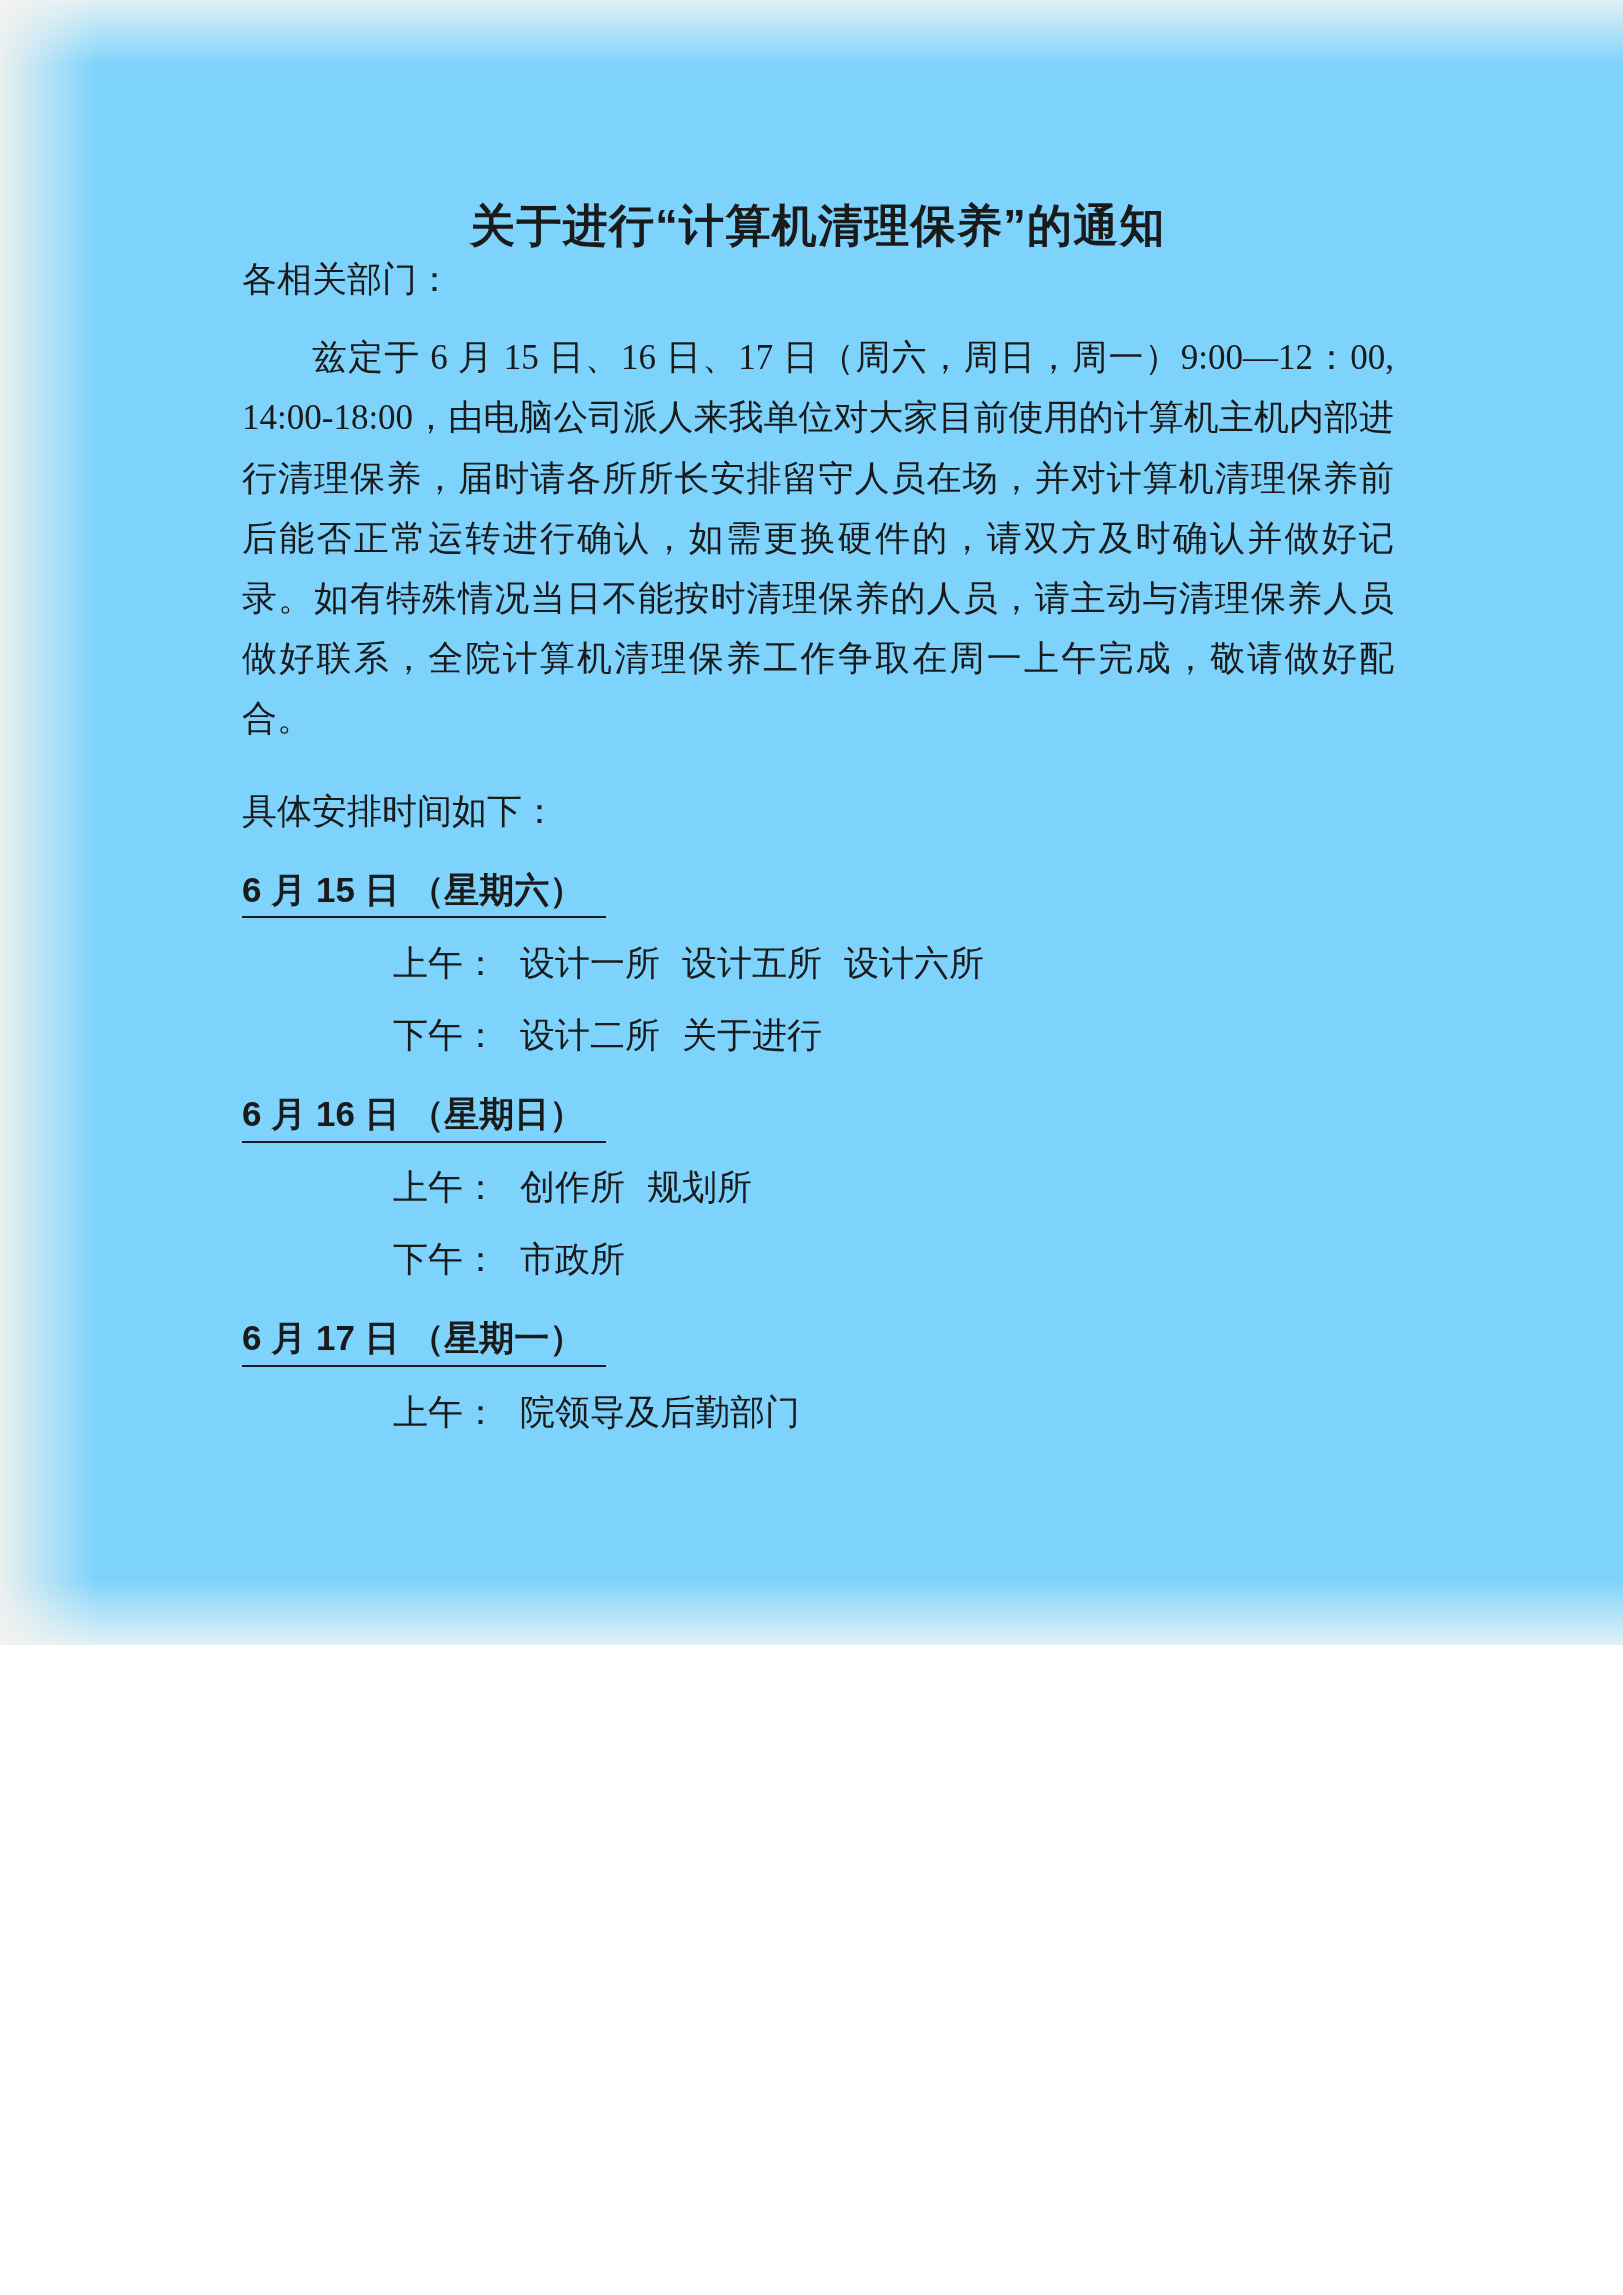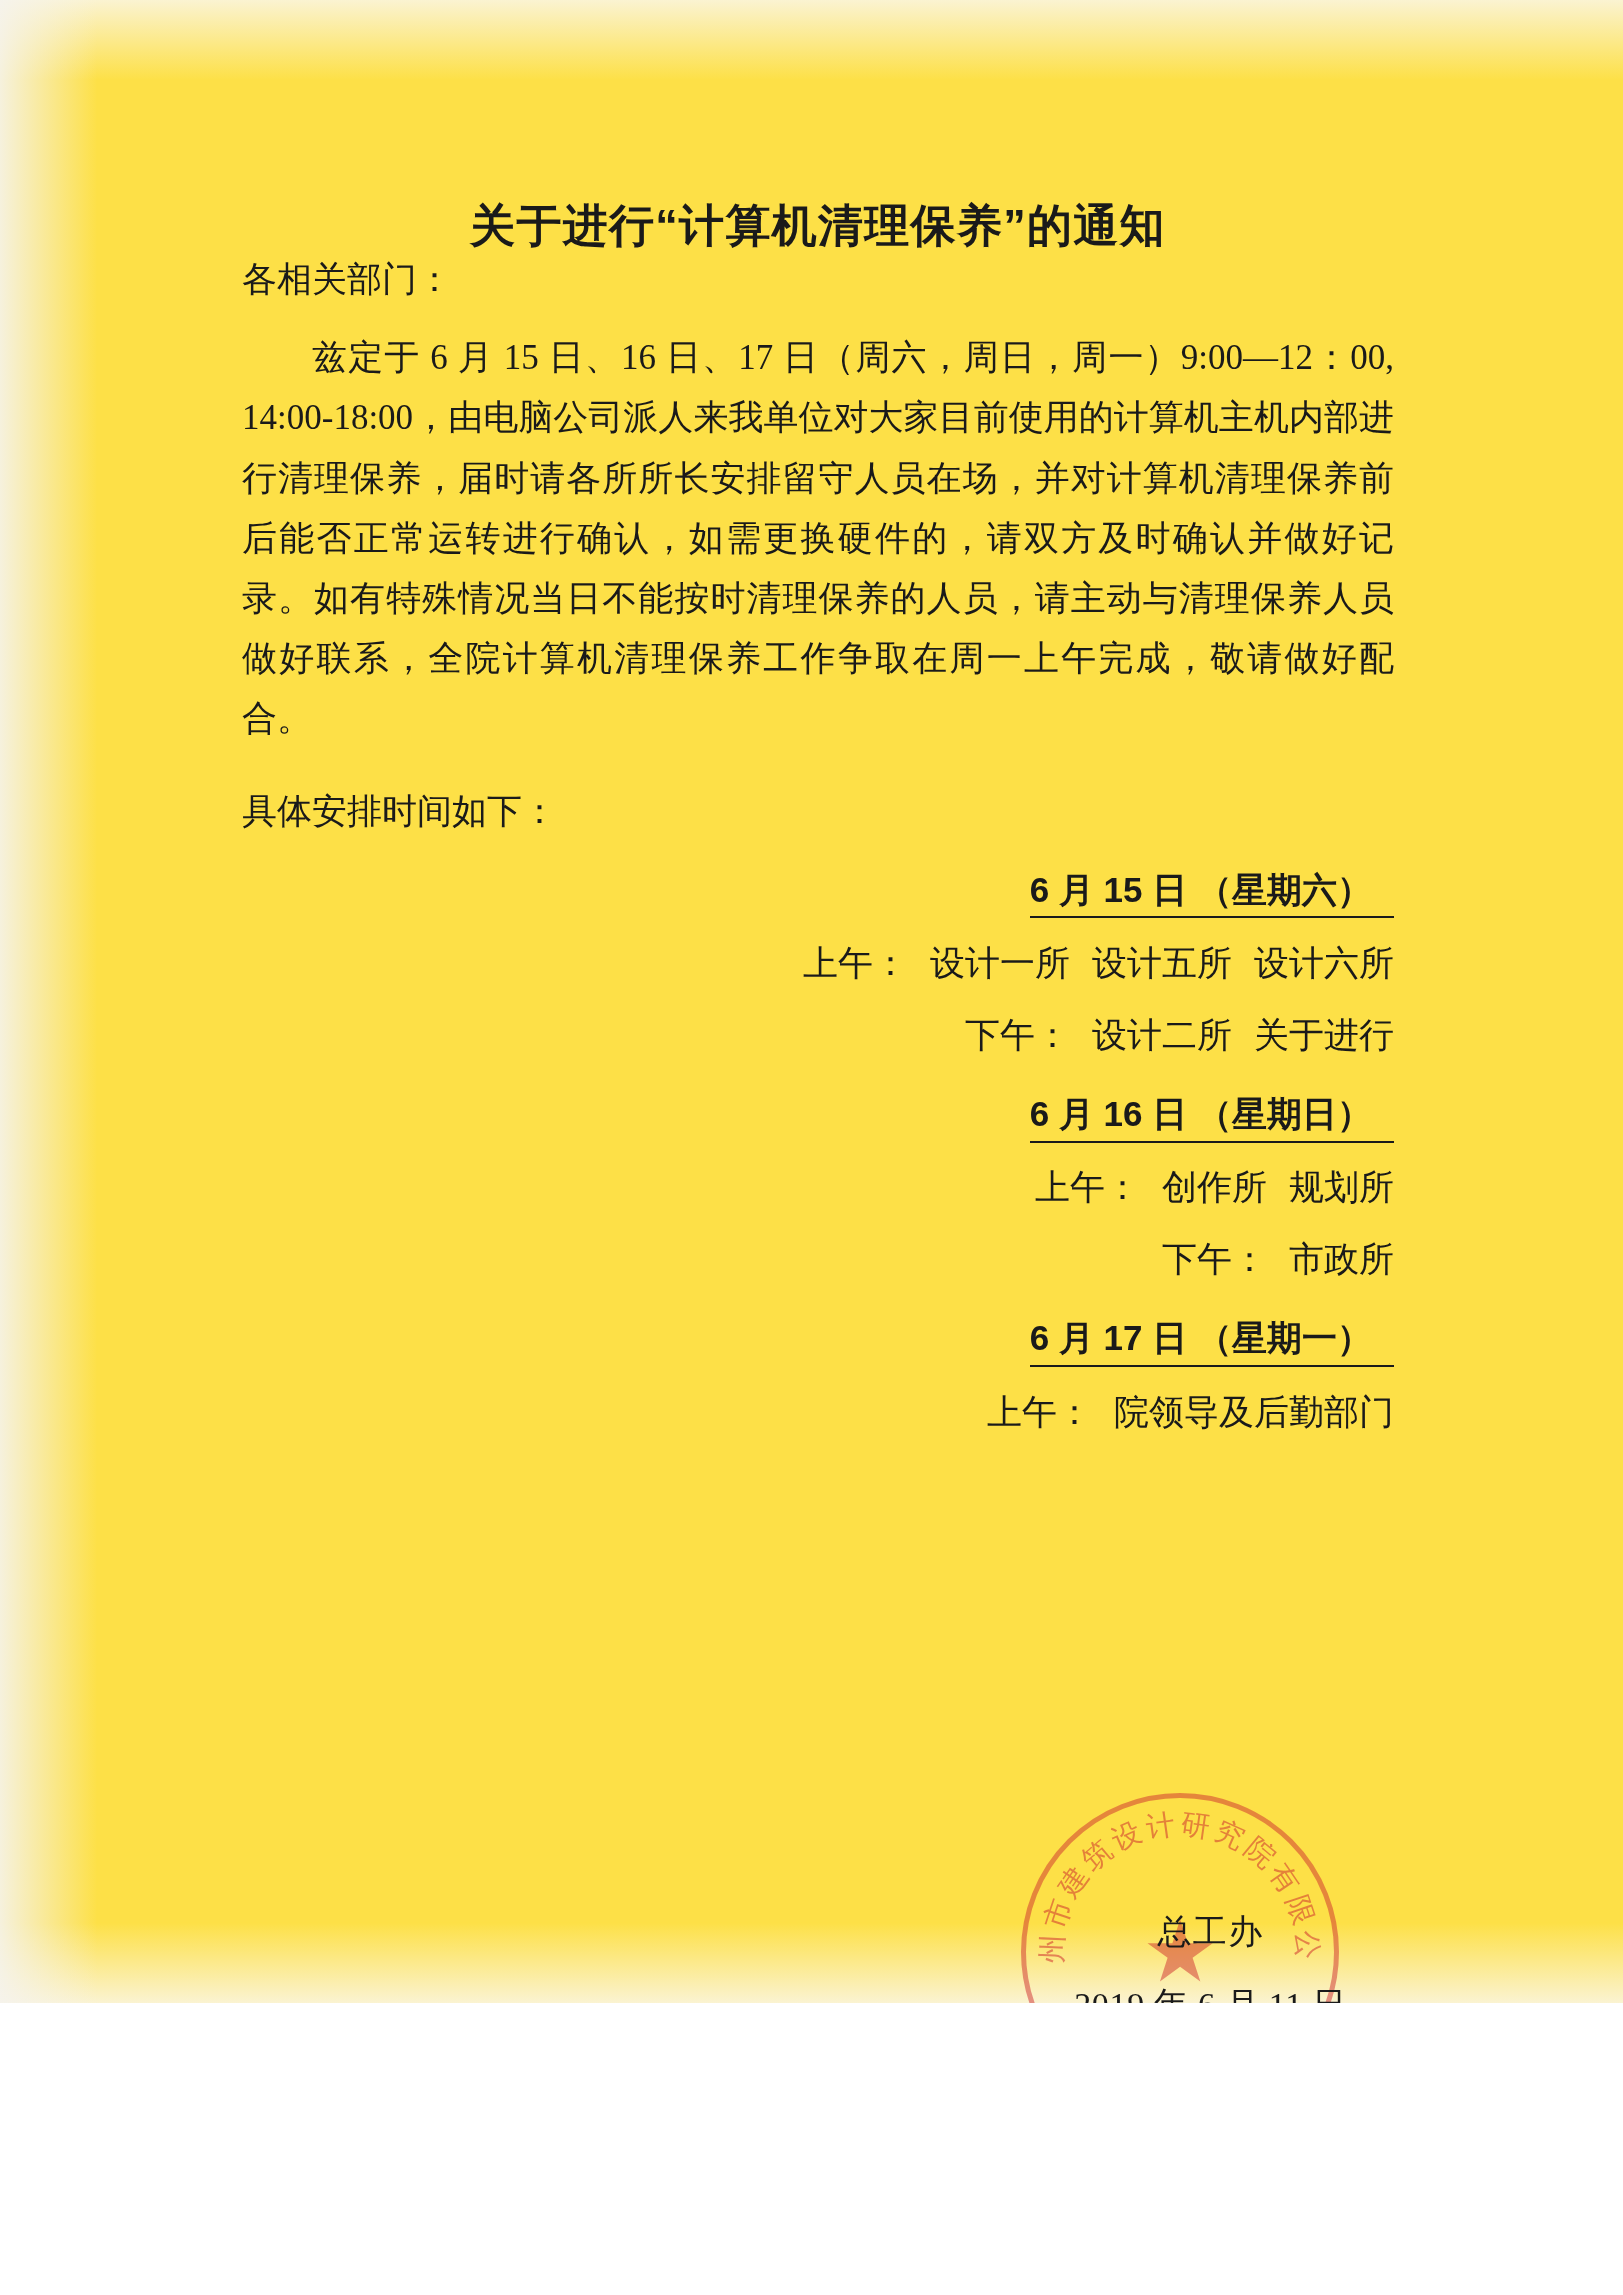--- a/index.html
+++ b/index.html
@@ -7,22 +7,22 @@
     padding: 0;
     background: #ffffff;
   }
   body {
     font-family: "Liberation Serif", "DejaVu Serif", serif;
     color: #1a1a1a;
   }
   .page {
     position: relative;
     width: 1623px;
-    height: 2003px;
-    background: #fde047;
+    height: 1645px;
+    background: #7dd3fc;
     overflow: hidden;
   }
   
   .paper-tint {
     position: absolute;
     inset: 0;
     background:
       linear-gradient(90deg, rgba(245,243,238,0.9) 0%, rgba(255,255,255,0) 6%),
       linear-gradient(180deg, rgba(250,248,244,0.8) 0%, rgba(255,255,255,0) 4%),
       linear-gradient(0deg, rgba(250,248,244,0.8) 0%, rgba(255,255,255,0) 4%);
@@ -64,21 +64,20 @@
     font-size: 35px;
     font-weight: bold;
     font-family: "Liberation Sans", "DejaVu Sans", sans-serif;
     display: inline-block;
     border-bottom: 2px solid #1a1a1a;
     padding-bottom: 2.6px;
     padding-right: 22px;
   }
   .day-block {
     margin-top: 2.6px;
-    text-align: right;
   }
   .schedule-line {
     font-size: 35px;
     line-height: 1.5;
     margin-top: 19.6px;
     padding-left: 151px;
   }
   .schedule-line .sep {
     display: inline-block;
     width: 22px;

